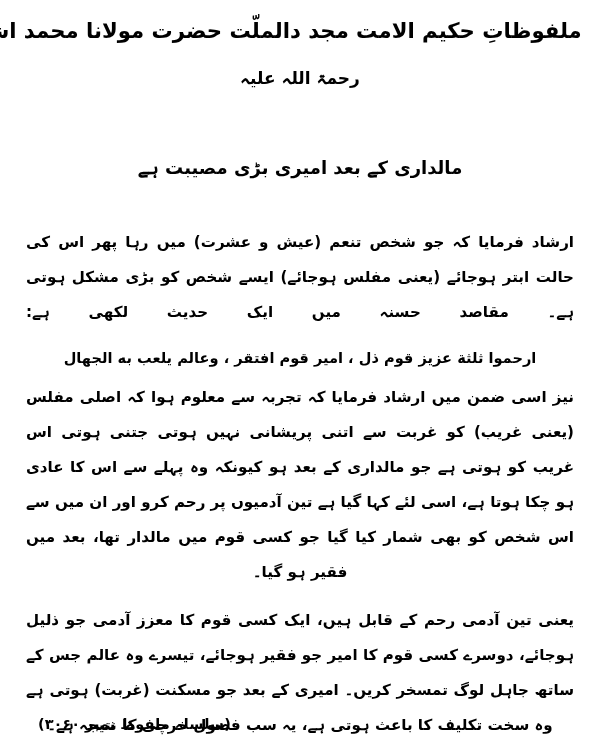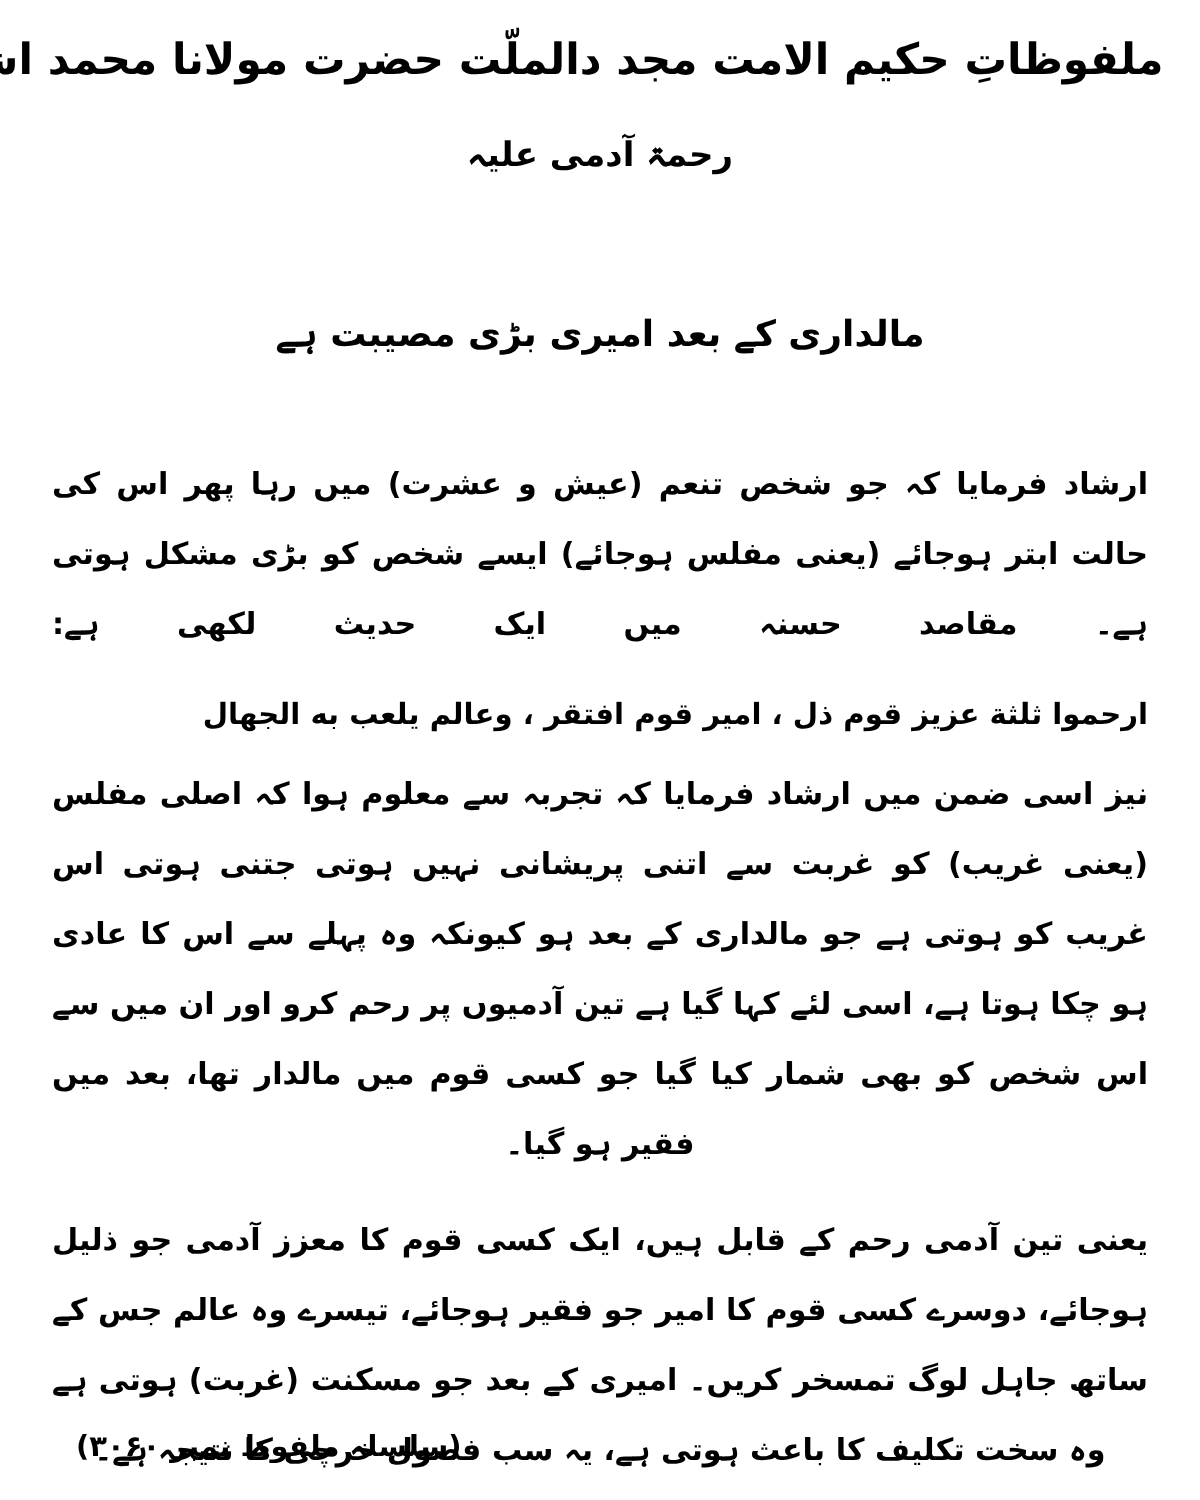--- a/index.html
+++ b/index.html
@@ -79,21 +79,21 @@
   }
   .para.tail {
     text-align-last: center;
   }
 
   
   .hadith {
     font-family: "DejaVu Sans", "Liberation Sans", sans-serif;
     font-size: 14.6px;
     font-weight: 700;
-    text-align: right;
+    text-align: center;
     color: #000000;
     margin: 16px 0 11px 0;
     line-height: 1.6;
     letter-spacing: 0.3px;
   }
   .citation-serial {
     position: absolute;
     left: 38px;
     bottom: 14px;
     font-size: 14.5px;
@@ -103,21 +103,21 @@
     direction: rtl;
   }
 </style>
 </head>
 <body>
 
 <div class="page">
 
   <div class="header">
     <div class="doc-title">ملفوظاتِ حکیم الامت مجد دالملّت حضرت مولانا محمد اشرف علی تھانوی</div>
-    <div class="doc-subtitle">رحمۃ آدمی علیہ</div>
+    <div class="doc-subtitle">رحمۃ اللہ علیہ</div>
   </div>
 
   <div class="section-heading">مالداری کے بعد امیری بڑی مصیبت ہے</div>
 
   <div class="body-area">
 
     <p class="para">ارشاد فرمایا کہ جو شخص تنعم (عیش و عشرت) میں رہا پھر اس کی حالت ابتر ہوجائے (یعنی مفلس ہوجائے) ایسے شخص کو بڑی مشکل ہوتی ہے۔ مقاصد حسنہ میں ایک حدیث لکھی ہے:</p>
 
     <div class="hadith">ارحموا ثلثة عزيز قوم ذل ، امير قوم افتقر ، وعالم يلعب به الجهال</div>
 

